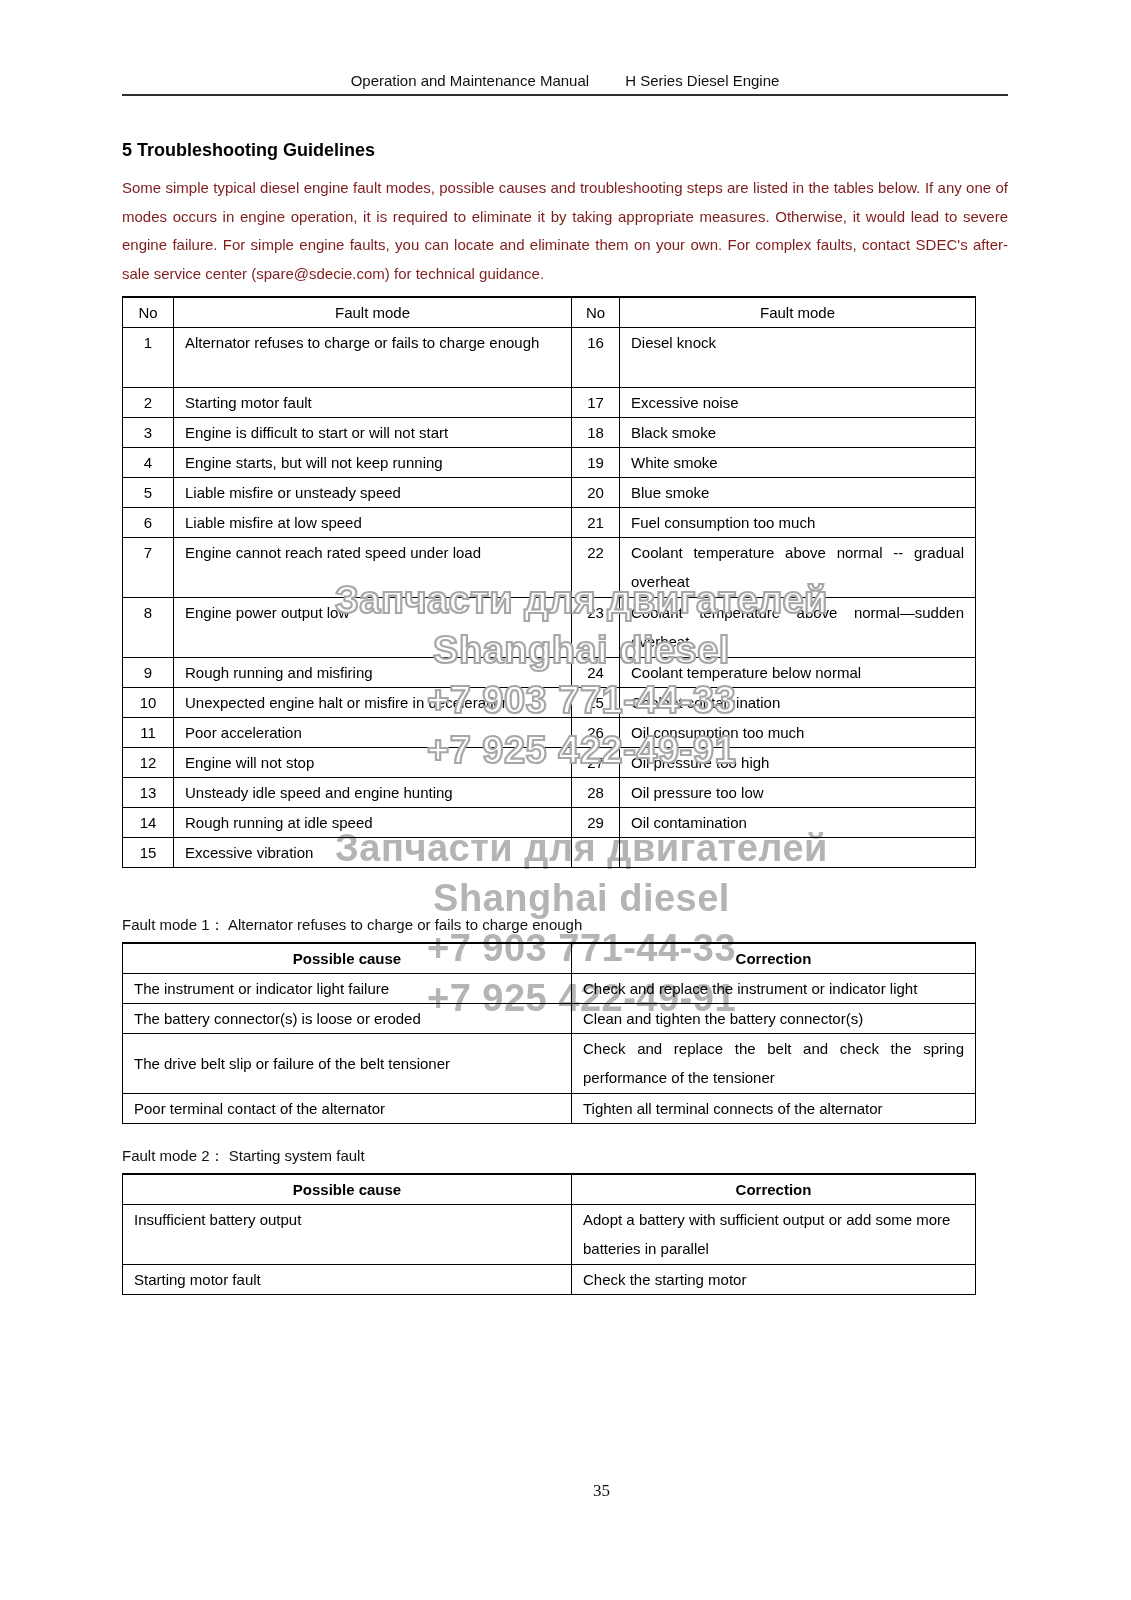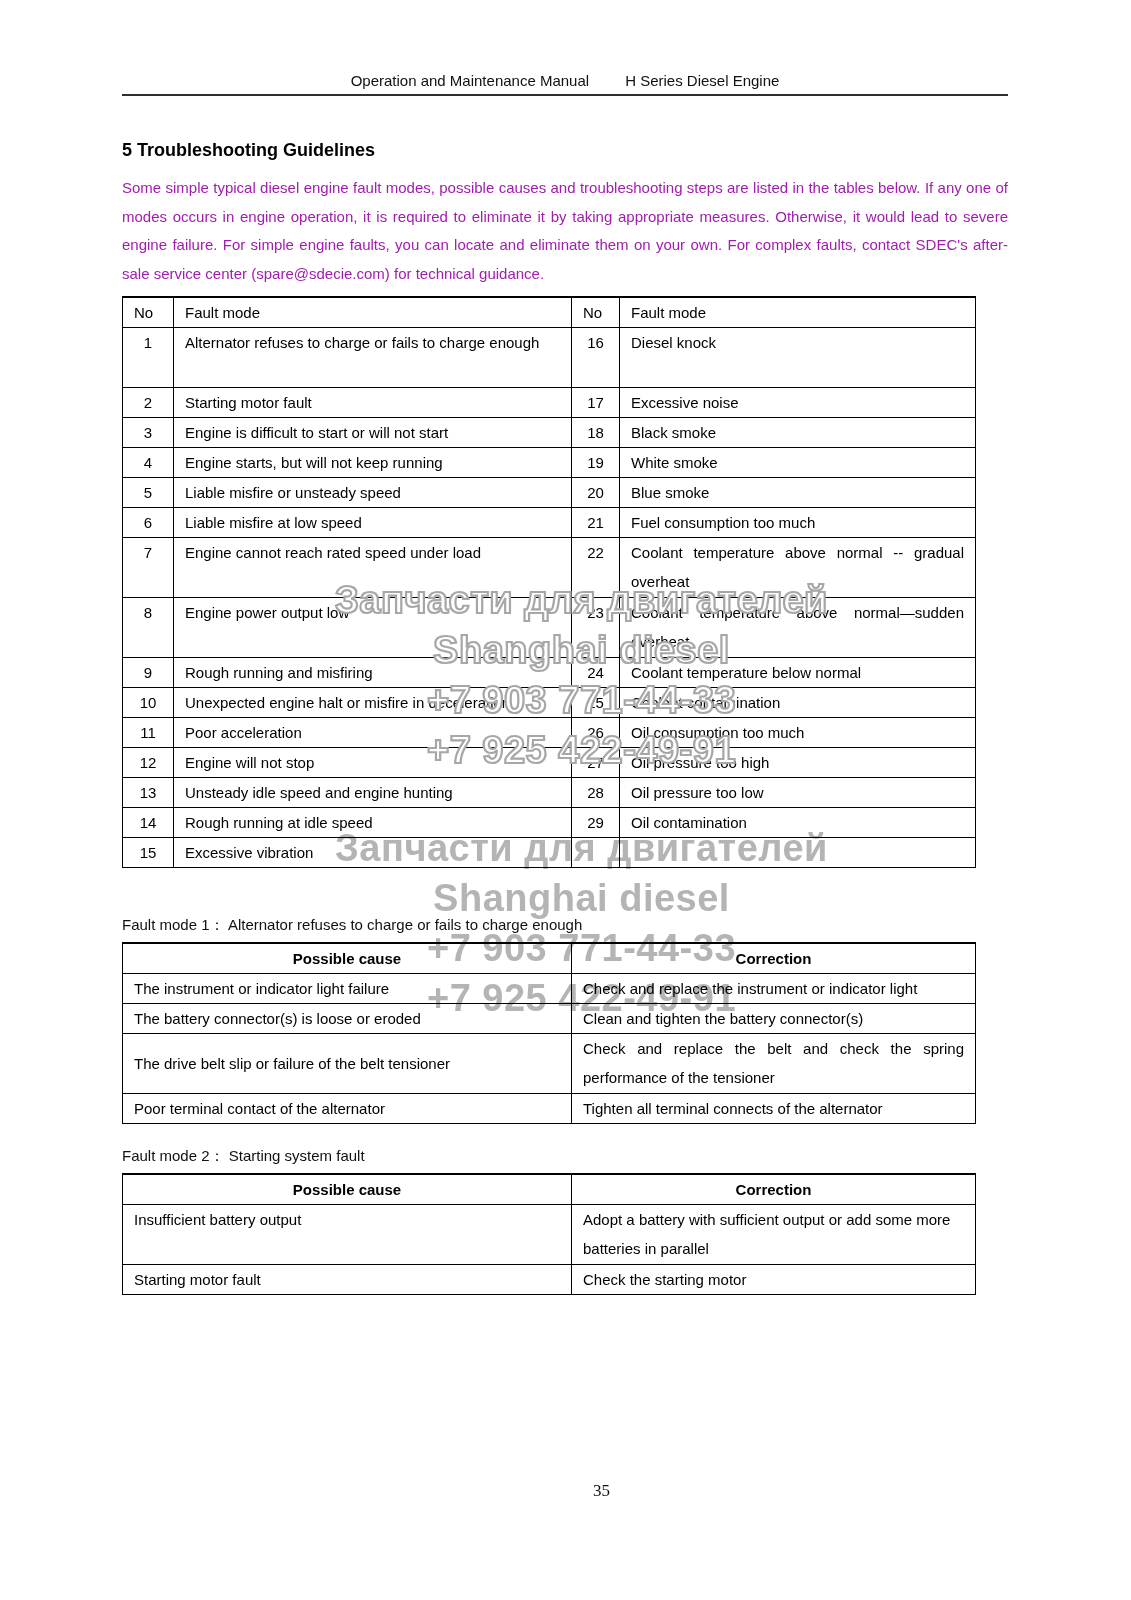--- a/index.html
+++ b/index.html
@@ -28,38 +28,38 @@
     font-size:18px;
     font-weight:bold;
     margin:44px 0 0 0;
     color:#000;
   }
   .intro {
     font-size:15px;
     line-height:28.6px;
     text-align:justify;
     margin:13px 0 0 0;
-    color:#a21caf;
+    color:#7f1d1d;
   }
 
   table { border-collapse:collapse; table-layout:fixed; width:853px; background:transparent; }
   table.doc-table { border:1px solid #000; border-top:2px solid #000; }
   .doc-table td, .doc-table th {
     border:1px solid #000;
     font-size:15px;
     line-height:29px;
     padding:0 11px;
     height:29px;
     vertical-align:top;
     overflow:hidden;
     background:transparent;
   }
   .doc-table tr.tall td { height:59px; }
   .doc-table .no-cell { text-align:center; padding:0 2px; }
-  .doc-table th.center-h { text-align:left; font-weight:normal; }
+  .doc-table th.center-h { text-align:center; font-weight:normal; }
   .doc-table th.bold-h { text-align:center; font-weight:bold; }
   .doc-table td.justify { text-align:justify; }
 
   .fault-table { margin-top:8px; }
   .fm-heading { font-size:15px; margin:48px 0 0 0; color:#111; }
   .fm-heading.second { margin-top:23px; }
   .cause-table { margin-top:7px; }
 
   
   .wm {

